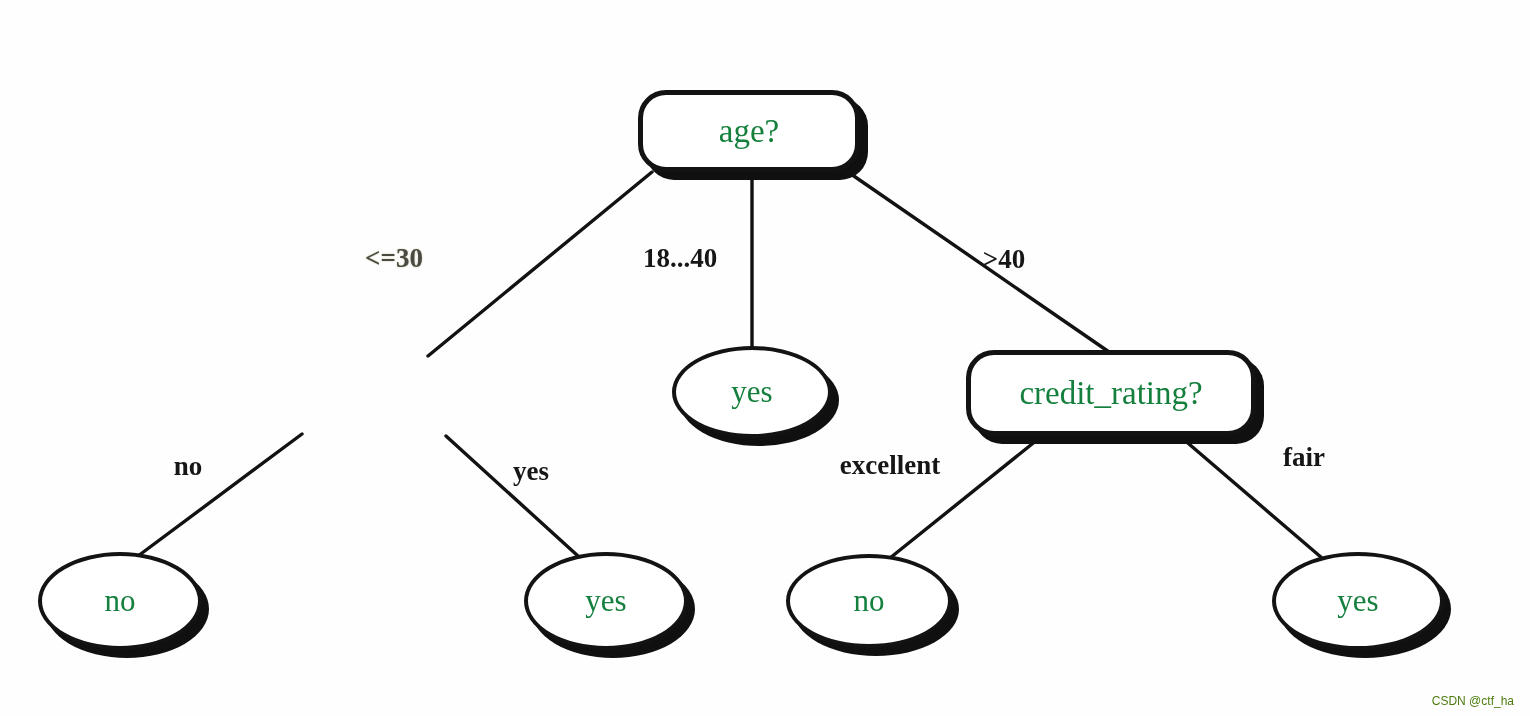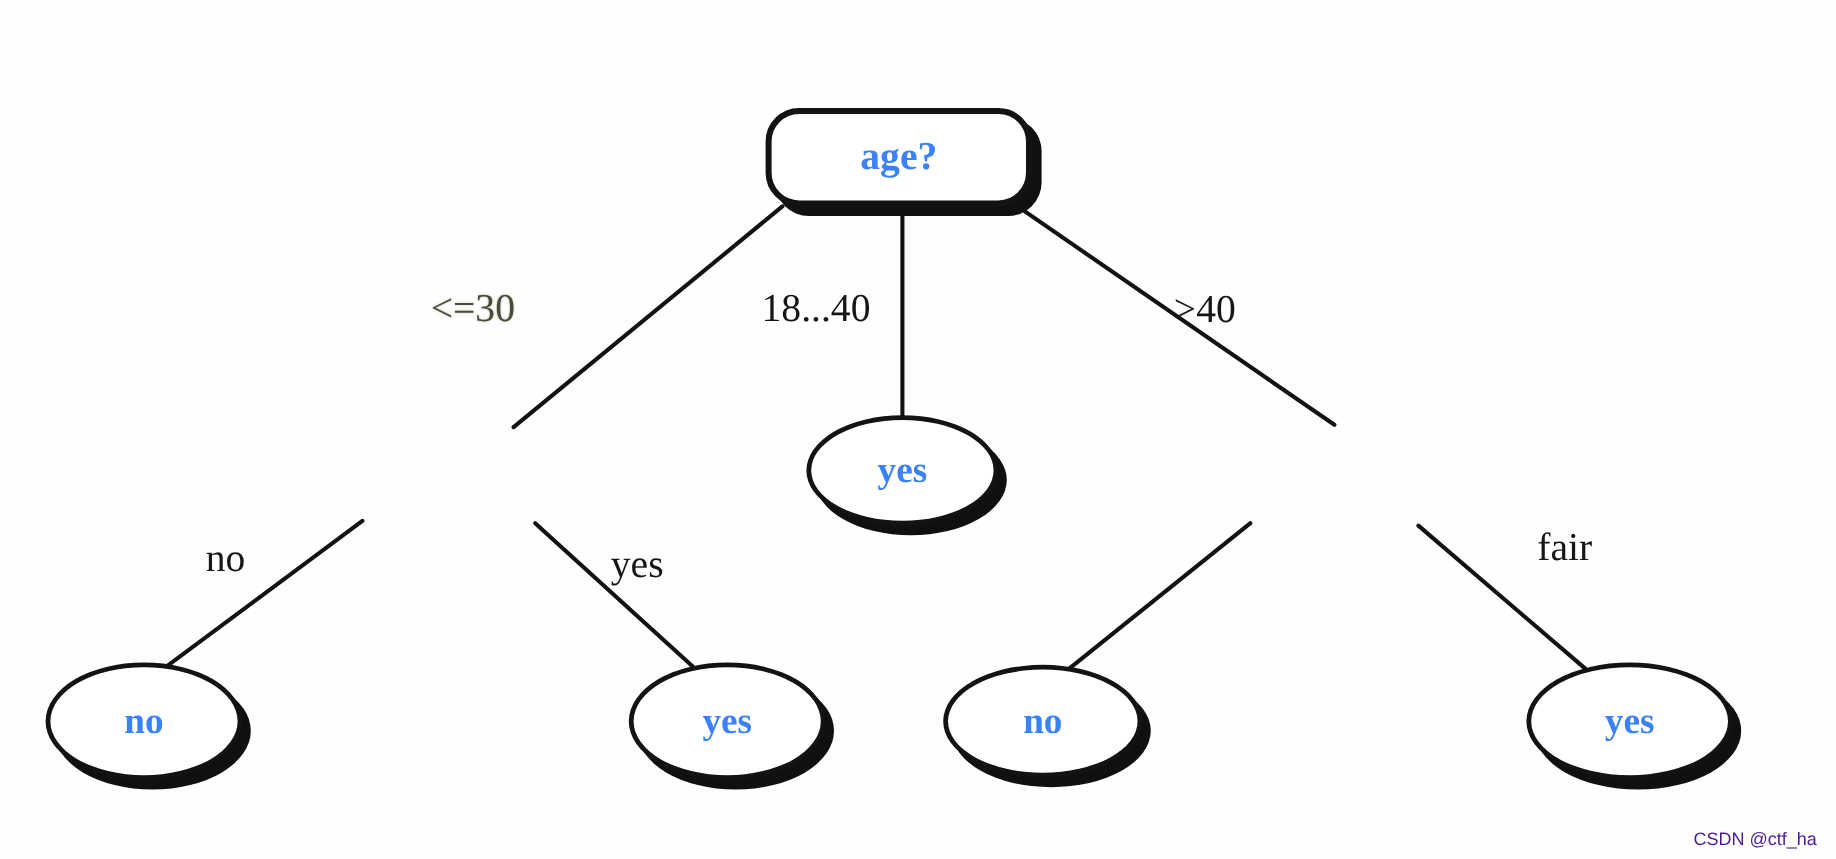--- a/index.html
+++ b/index.html
@@ -25,56 +25,56 @@
     stroke: #121212;
     stroke-width: 3.4;
     stroke-linecap: round;
   }
   .node {
     position: absolute;
     display: flex;
     align-items: center;
     justify-content: center;
     background: #ffffff;
-    color: #3b82f6;
-    font-weight: bold;
+    color: #15803d;
+    font-weight: normal;
     text-align: center;
     box-sizing: border-box;
   }
   .rect-node {
     border: 5px solid #131313;
     border-radius: 28px;
     box-shadow: 8px 8px 0 #101010;
     font-size: 33px;
   }
   .ellipse-node {
     border: 4px solid #131313;
     border-radius: 50%;
     box-shadow: 7px 8px 0 #101010;
     font-size: 31px;
   }
   .edge-label {
     position: absolute;
     transform: translate(-50%, -50%);
-    font-weight: normal;
-    font-size: 33px;
+    font-weight: bold;
+    font-size: 27px;
     color: #161616;
     white-space: nowrap;
   }
   .edge-label.faded {
     color: #4a4a42;
     text-shadow: 0 0 2px #c8c4a0;
   }
   .watermark {
     position: absolute;
     right: 16px;
     bottom: 8px;
     font-family: "Liberation Sans", "DejaVu Sans", sans-serif;
-    font-size: 15px;
-    color: #4c1d95;
+    font-size: 12px;
+    color: #4d7c0f;
     font-weight: normal;
   }
 
   
   #node-age            { left: 638px; top:  90px; width: 222px; height: 82px; }
   #node-student        { left: 262px; top: 352px; width: 222px; height: 82px; }
   #node-credit-rating  { left: 966px; top: 350px; width: 290px; height: 86px; }
   #leaf-yes-middle     { left: 672px; top: 346px; width: 160px; height: 92px; }
   #leaf-no-student     { left:  38px; top: 552px; width: 164px; height: 98px; }
   #leaf-yes-student    { left: 524px; top: 552px; width: 164px; height: 98px; }
@@ -101,20 +101,21 @@
     <line x1="848" y1="172" x2="1112" y2="354"></line>
     <line x1="302" y1="434" x2="138" y2="556"></line>
     <line x1="446" y1="436" x2="578" y2="556"></line>
     <line x1="1042" y1="436" x2="890" y2="558"></line>
     <line x1="1182" y1="438" x2="1322" y2="558"></line>
   </svg>
 
   <div class="node rect-node" id="node-age">age?</div>
 
 
+  <div class="node rect-node" id="node-credit-rating">credit_rating?</div>
 
   <div class="node ellipse-node" id="leaf-yes-middle">yes</div>
 
   <div class="node ellipse-node" id="leaf-no-student">no</div>
 
   <div class="node ellipse-node" id="leaf-yes-student">yes</div>
 
   <div class="node ellipse-node" id="leaf-no-credit">no</div>
 
   <div class="node ellipse-node" id="leaf-yes-credit">yes</div>
@@ -122,18 +123,19 @@
   <div class="edge-label faded" id="label-le30">&lt;=30</div>
 
   <div class="edge-label" id="label-31-40">18...40</div>
 
   <div class="edge-label" id="label-gt40">&gt;40</div>
 
   <div class="edge-label" id="label-no">no</div>
 
   <div class="edge-label" id="label-yes">yes</div>
 
+  <div class="edge-label" id="label-excellent">excellent</div>
 
   <div class="edge-label" id="label-fair">fair</div>
 
   <div class="watermark">CSDN @ctf_ha</div>
 
 </div>
 
 </body></html>

